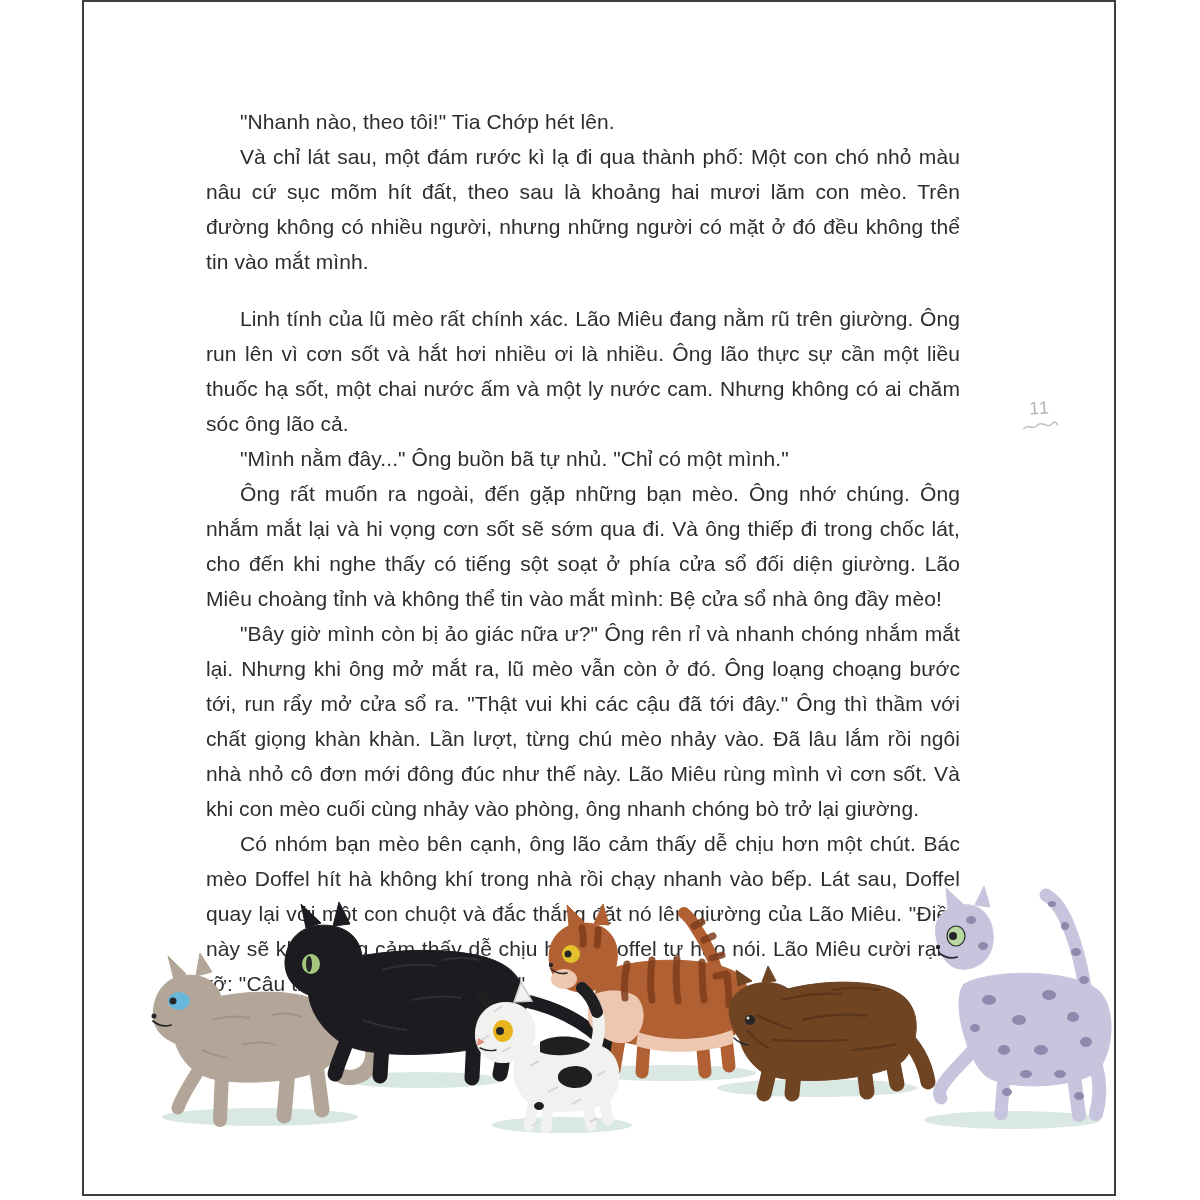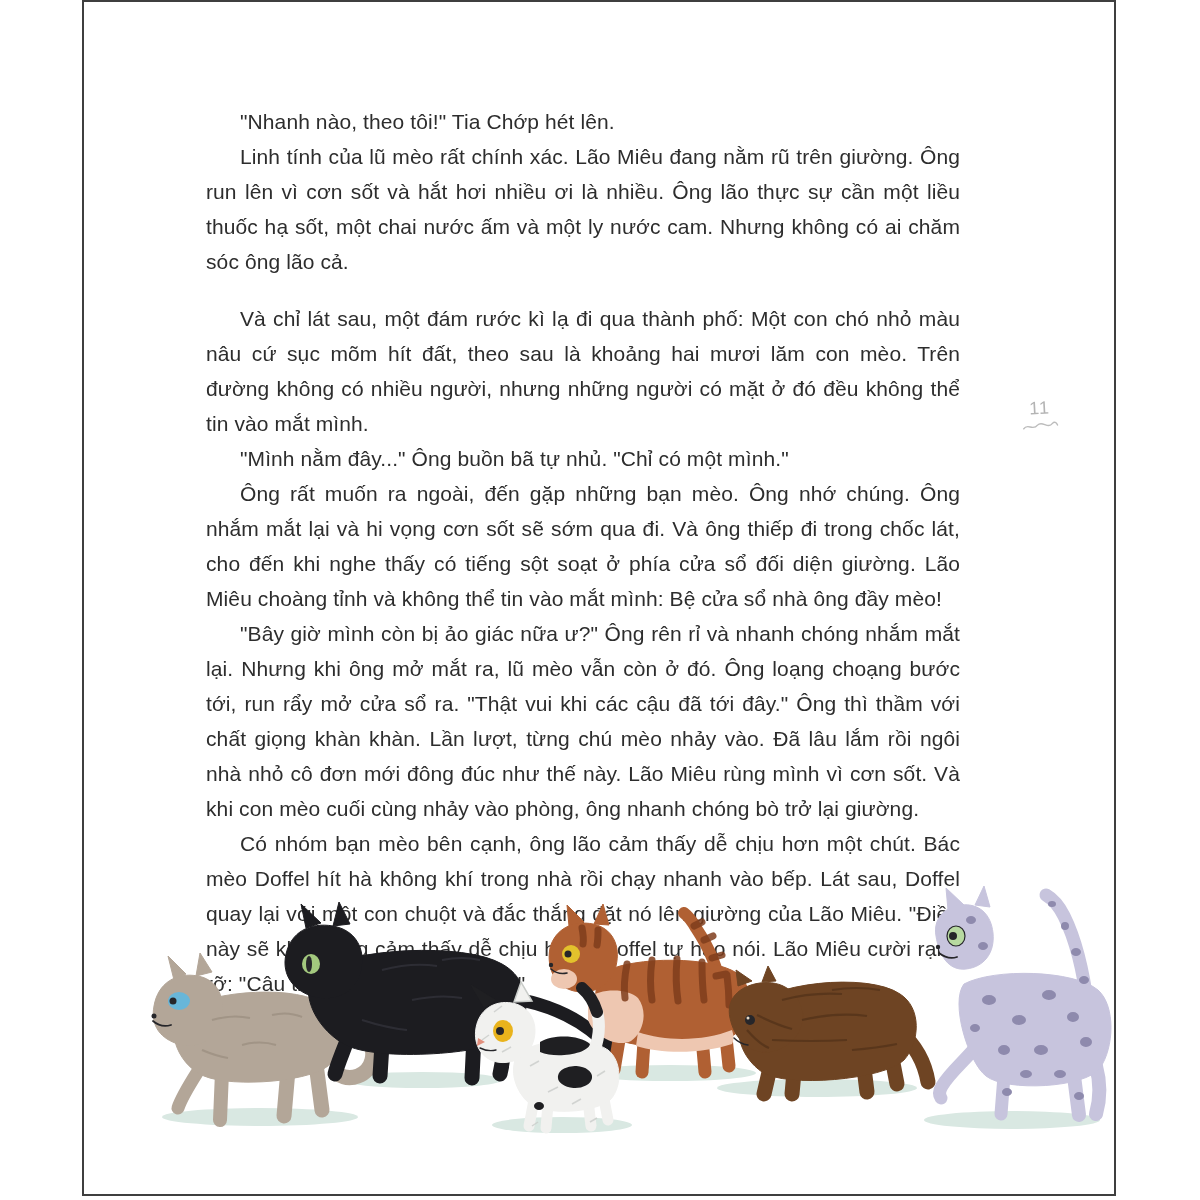--- a/index.html
+++ b/index.html
@@ -20,22 +20,22 @@
   .ink{fill:#26262a;stroke:none;}
   .ink-line{stroke:#26262a;fill:none;stroke-linecap:round;}
 </style>
 </head>
 <body>
 
 <div class="page-frame"></div>
 
 <div class="text-block">
     <p>"Nhanh nào, theo tôi!" Tia Chớp hét lên.</p>
+    <p>Và chỉ lát sau, một đám rước kì lạ đi qua thành phố: Một con chó nhỏ màu nâu cứ sục mõm hít đất, theo sau là khoảng hai mươi lăm con mèo. Trên đường không có nhiều người, nhưng những người có mặt ở đó đều không thể tin vào mắt mình.</p>
     <p>Linh tính của lũ mèo rất chính xác. Lão Miêu đang nằm rũ trên giường. Ông run lên vì cơn sốt và hắt hơi nhiều ơi là nhiều. Ông lão thực sự cần một liều thuốc hạ sốt, một chai nước ấm và một ly nước cam. Nhưng không có ai chăm sóc ông lão cả.</p>
-    <p>Và chỉ lát sau, một đám rước kì lạ đi qua thành phố: Một con chó nhỏ màu nâu cứ sục mõm hít đất, theo sau là khoảng hai mươi lăm con mèo. Trên đường không có nhiều người, nhưng những người có mặt ở đó đều không thể tin vào mắt mình.</p>
     <p>"Mình nằm đây..." Ông buồn bã tự nhủ. "Chỉ có một mình."</p>
     <p>Ông rất muốn ra ngoài, đến gặp những bạn mèo. Ông nhớ chúng. Ông nhắm mắt lại và hi vọng cơn sốt sẽ sớm qua đi. Và ông thiếp đi trong chốc lát, cho đến khi nghe thấy có tiếng sột soạt ở phía cửa sổ đối diện giường. Lão Miêu choàng tỉnh và không thể tin vào mắt mình: Bệ cửa sổ nhà ông đầy mèo!</p>
     <p>"Bây giờ mình còn bị ảo giác nữa ư?" Ông rên rỉ và nhanh chóng nhắm mắt lại. Nhưng khi ông mở mắt ra, lũ mèo vẫn còn ở đó. Ông loạng choạng bước tới, run rẩy mở cửa sổ ra. "Thật vui khi các cậu đã tới đây." Ông thì thầm với chất giọng khàn khàn. Lần lượt, từng chú mèo nhảy vào. Đã lâu lắm rồi ngôi nhà nhỏ cô đơn mới đông đúc như thế này. Lão Miêu rùng mình vì cơn sốt. Và khi con mèo cuối cùng nhảy vào phòng, ông nhanh chóng bò trở lại giường.</p>
     <p>Có nhóm bạn mèo bên cạnh, ông lão cảm thấy dễ chịu hơn một chút. Bác mèo Doffel hít hà không khí trong nhà rồi chạy nhanh vào bếp. Lát sau, Doffel quay lại với một con chuột và đắc thắng đặt nó lên giường của Lão Miêu. "Điều này sẽ khiến ông cảm thấy dễ chịu hơn." Doffel tự hào nói. Lão Miêu cười rạng rỡ: "Cậu thật ngọt ngào, nhưng..."</p>
   </div>
 
 <div class="page-number-group">
   <span class="page-number">11</span>
   <svg class="flourish" width="38" height="12" viewBox="0 0 38 12">
     <path d="M2,8 C6,2 11,11 16,5 C21,0 26,10 31,4 C33,2 35,3 36,6" fill="none" stroke="#bcbcbc" stroke-width="1.4" stroke-linecap="round"></path>

